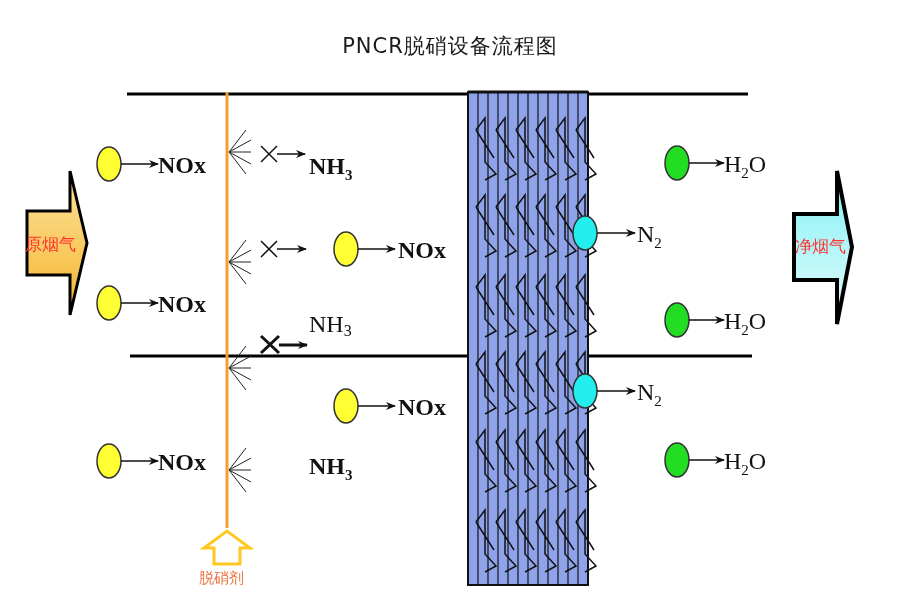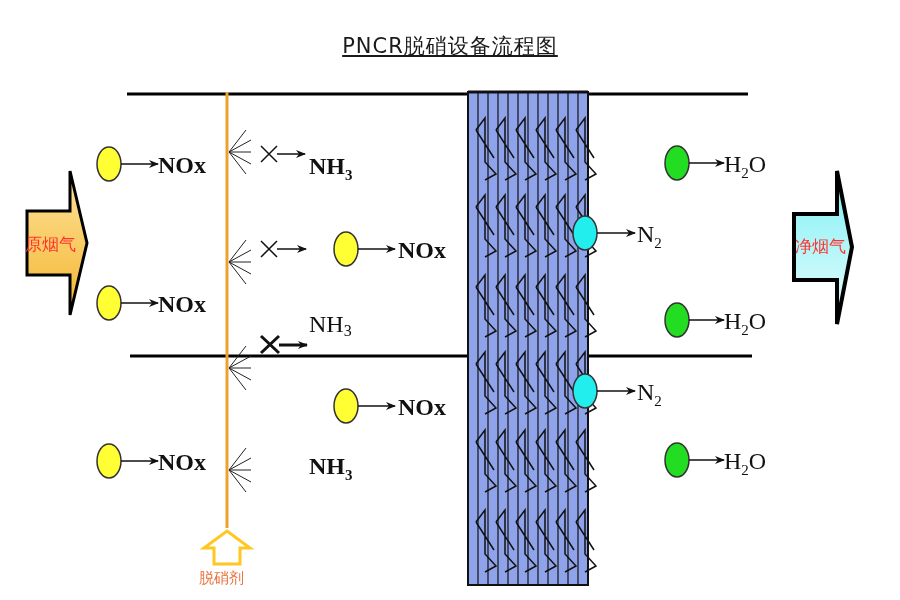--- a/index.html
+++ b/index.html
@@ -1,19 +1,19 @@
 <!DOCTYPE html>
 <html><head>
 <meta charset="utf-8">
 <style>
   html, body { margin: 0; padding: 0; background: #ffffff; }
   #stage { position: relative; width: 900px; height: 600px; overflow: hidden; background: #ffffff; }
   #title {
     position: absolute; left: 0; top: 32px; width: 900px; text-align: center;
-    font-family: "DejaVu Sans", sans-serif; font-size: 21px; color: #1a1a1a; letter-spacing: 1px; text-decoration: underline;
+    font-family: "DejaVu Sans", sans-serif; font-size: 21px; color: #1a1a1a; letter-spacing: 1px;
   }
   svg { position: absolute; left: 0; top: 0; }
   .chem { font-family: "Liberation Serif", serif; font-weight: bold; fill: #111; }
   .chem-light { font-family: "Liberation Serif", serif; fill: #111; }
   .cn-label { font-family: "DejaVu Sans", sans-serif; fill: #ff3333; }
   .agent-label { font-family: "DejaVu Sans", sans-serif; fill: #e8703a; }
 </style>
 </head>
 <body>
 

